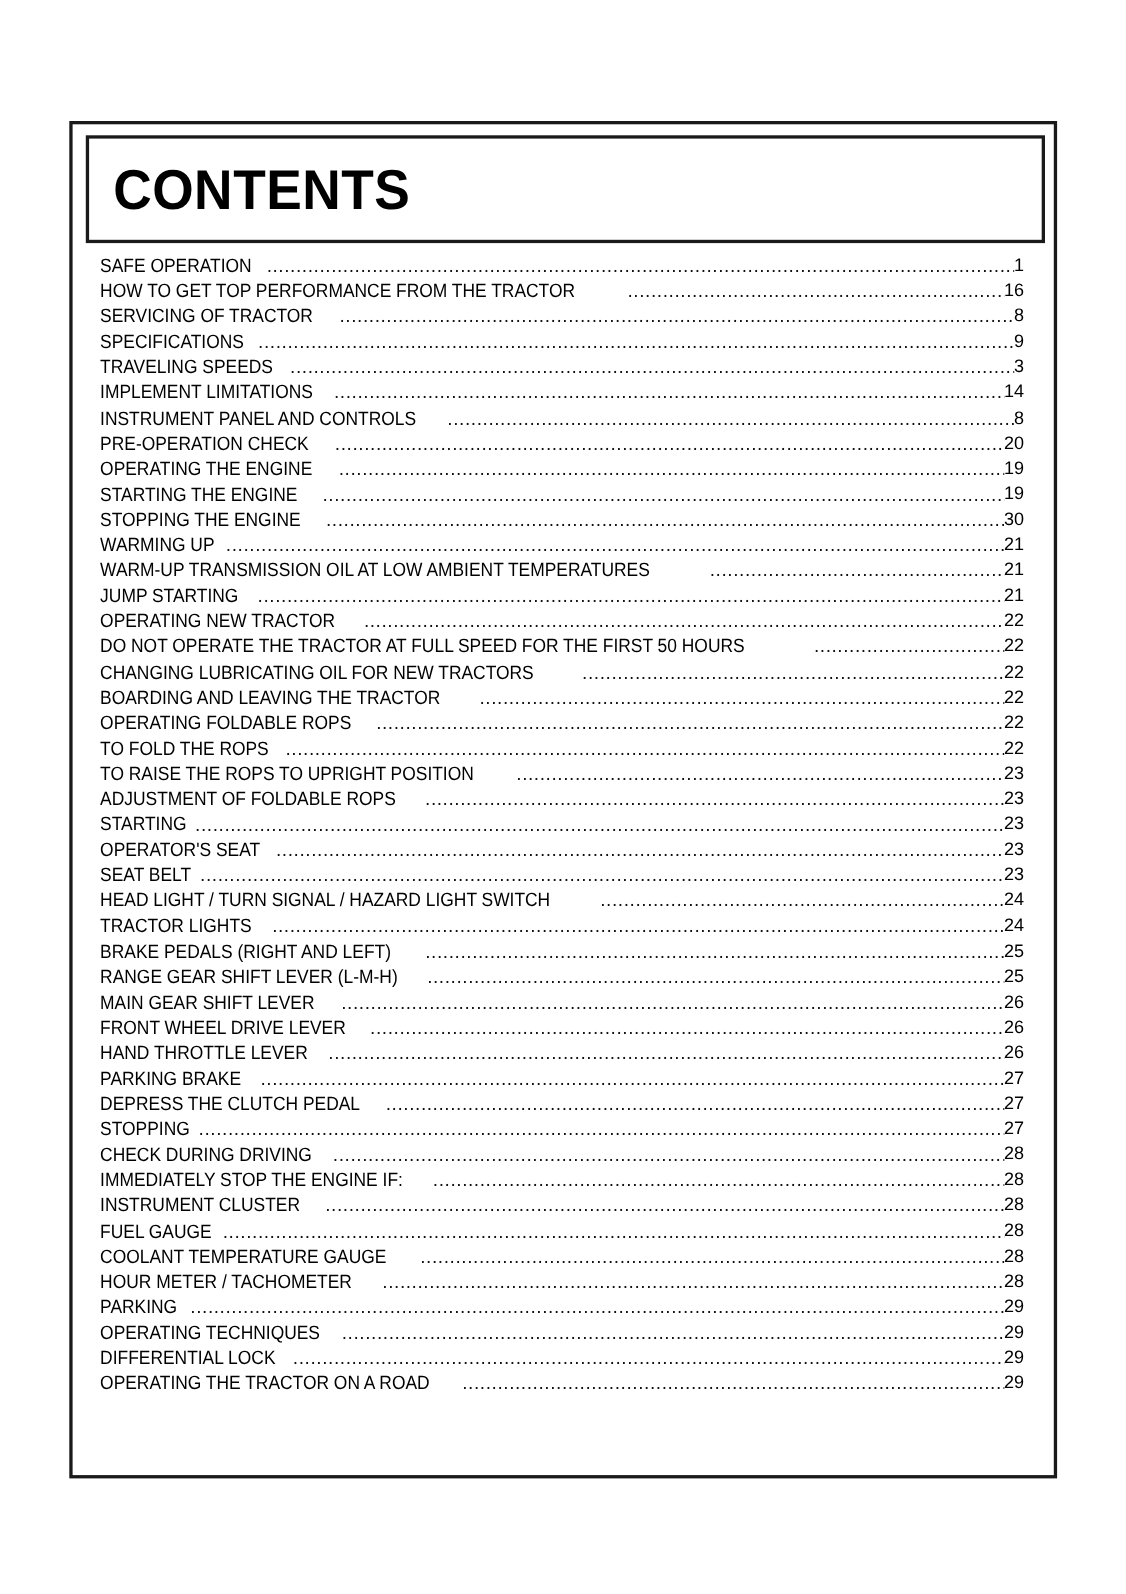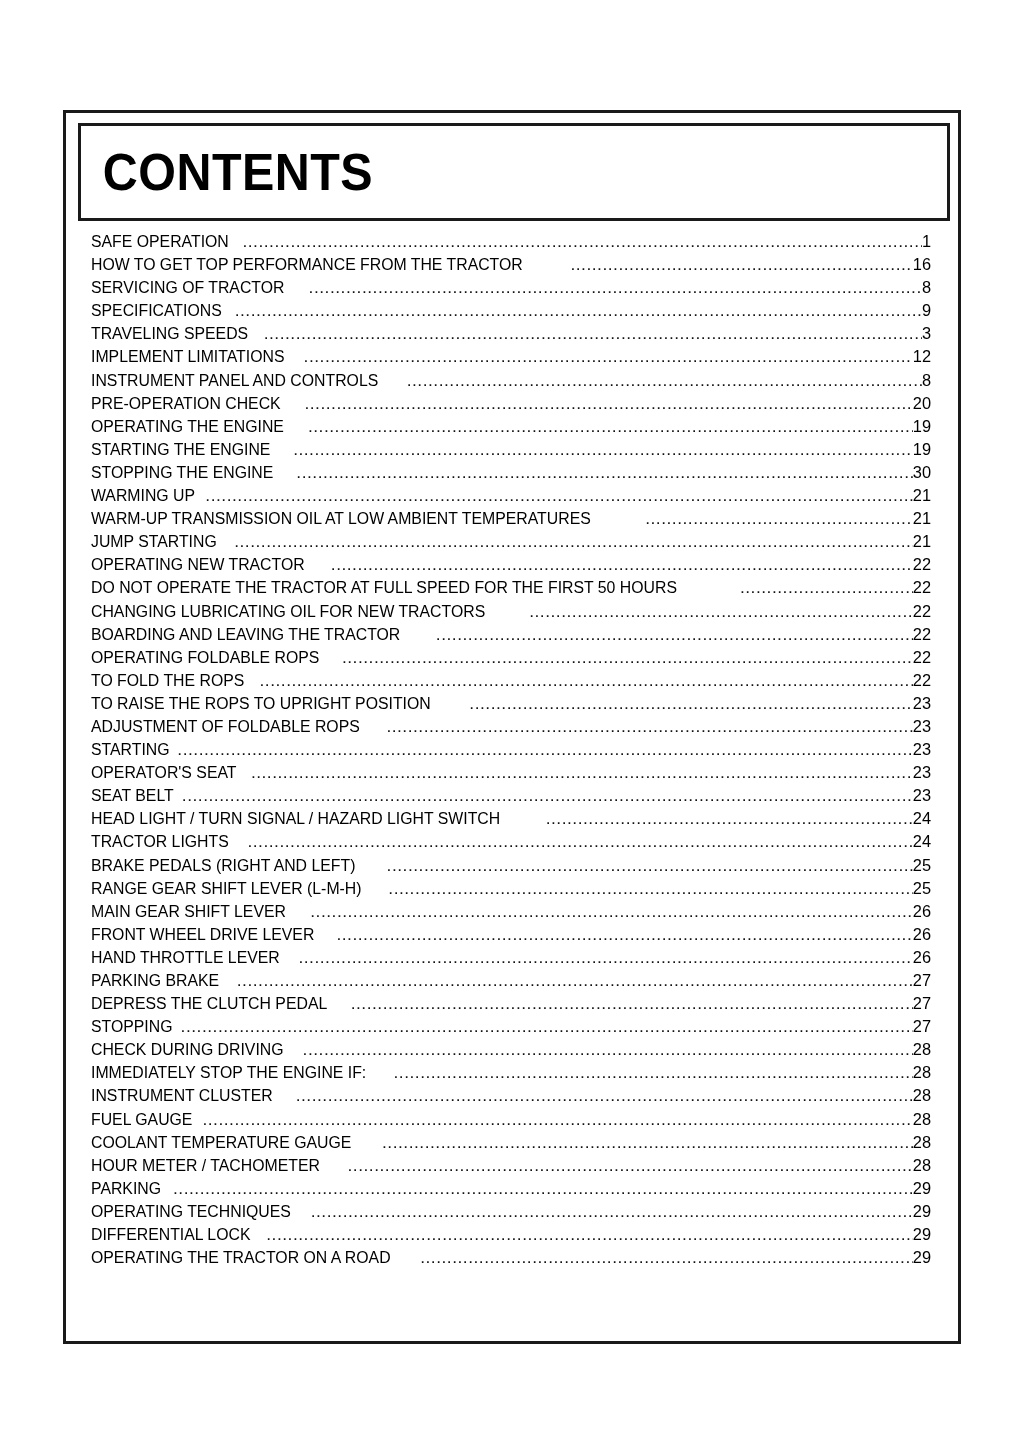--- a/index.html
+++ b/index.html
@@ -133,21 +133,21 @@
         <span class="toc-page">9</span>
       </div>
       <div class="toc-row">
         <span class="toc-label">TRAVELING SPEEDS</span>
         <span class="toc-leader"></span>
         <span class="toc-page">3</span>
       </div>
       <div class="toc-row">
         <span class="toc-label">IMPLEMENT LIMITATIONS</span>
         <span class="toc-leader"></span>
-        <span class="toc-page">12</span>
+        <span class="toc-page">14</span>
       </div>
       <div class="toc-row">
         <span class="toc-label">INSTRUMENT PANEL AND CONTROLS</span>
         <span class="toc-leader"></span>
         <span class="toc-page">8</span>
       </div>
       <div class="toc-row gap">
         <span class="toc-label">PRE-OPERATION CHECK</span>
         <span class="toc-leader"></span>
         <span class="toc-page">20</span>

